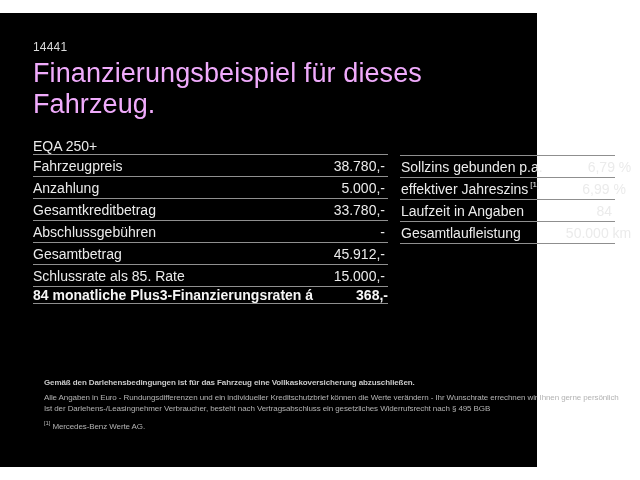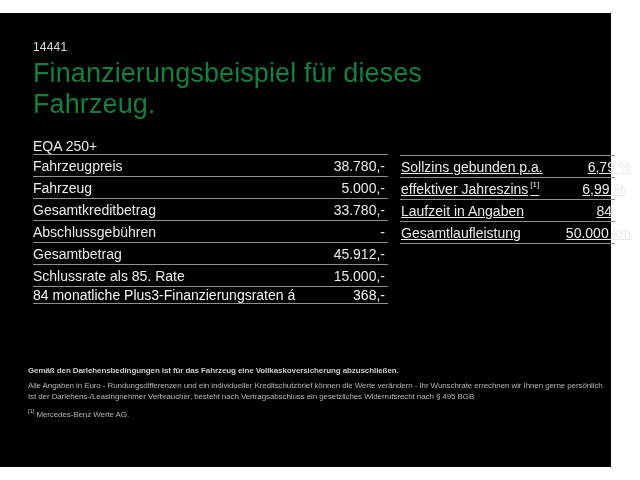--- a/index.html
+++ b/index.html
@@ -3,61 +3,61 @@
 <meta charset="utf-8">
 <style>
   * { margin:0; padding:0; box-sizing:border-box; }
   html,body { background:#fff; }
   .stage {
     position:relative; width:640px; height:480px; overflow:hidden;
     background:#fff;
     font-family:"Liberation Sans","DejaVu Sans",sans-serif;
   }
   .panel {
-    position:absolute; left:0; top:13px; width:611px; height:454px;
+    position:absolute; left:0; top:13px; width:537px; height:454px;
     background:var(--panel,#000);
   }
   .ref {
     position:absolute; left:33px; top:27px;
     font-size:12px; color:#dcdcdc; letter-spacing:0.2px;
   }
   .title {
     position:absolute; left:33px; top:45px;
     font-size:27px; line-height:31px; font-weight:400;
-    color:#15803d; letter-spacing:0.1px;
+    color:#f0abfc; letter-spacing:0.1px;
   }
   
   .ltable {
     position:absolute; left:33px; top:125px; width:355px;
     color:var(--text,#ebebeb); font-size:14px;
   }
   .rtable {
     position:absolute; left:400px; top:142px; width:215px;
     color:var(--text,#ebebeb); font-size:14px;
     border-top:1px solid var(--line,#8f8f8f);
-    text-decoration:underline;
   }
   .row {
     display:flex; justify-content:space-between; align-items:center;
     height:22px; border-bottom:1px solid var(--line,#8f8f8f);
     padding-right:3px;
   }
   .ltable .row.header { height:17px; padding-right:0; }
-  .ltable .row.bold { height:17px; font-weight:400; color:#f5f5f5;align-items:center; }
+  .ltable .row.bold { height:17px; font-weight:700; color:#f5f5f5;align-items:center; }
   .rtable .row { padding-left:1px; }
   .row .lab { white-space:nowrap; }
   .row .val { white-space:nowrap; text-align:right;margin-left:43px; }
   .rtable sup.fn {
     font-size:8px; line-height:0; position:relative; top:-1px; margin-left:2px;
   }
   
   .fp {
-    position:absolute; left:28px; white-space:nowrap;
+    position:absolute; left:44px; white-space:nowrap;
     font-size:8px; line-height:10px; letter-spacing:-0.1px;
     color:var(--fp,#b3b3b3);
+    margin-top:12px;
   }
   .fp.b { font-weight:700; color:var(--fpb,#c9c9c9); top:353px; }
   .fp.l2 { top:368px;text-align:center; }
   .fp.l3 { top:379px; }
   .fp.l4 { top:393px; }
   .fp sup { font-size:6px; vertical-align:super; margin-right:2px; }
 </style>
 </head>
 <body>
 
@@ -72,21 +72,21 @@
       <div class="row header">
         <span class="lab">EQA 250+</span>
       </div>
 
   <div class="row">
     <span class="lab">Fahrzeugpreis</span>
     <span class="val">38.780,-</span>
   </div>
 
   <div class="row">
-    <span class="lab">Fahrzeug</span>
+    <span class="lab">Anzahlung</span>
     <span class="val">5.000,-</span>
   </div>
 
   <div class="row">
     <span class="lab">Gesamtkreditbetrag</span>
     <span class="val">33.780,-</span>
   </div>
 
   <div class="row">
     <span class="lab">Abschlussgebühren</span>

